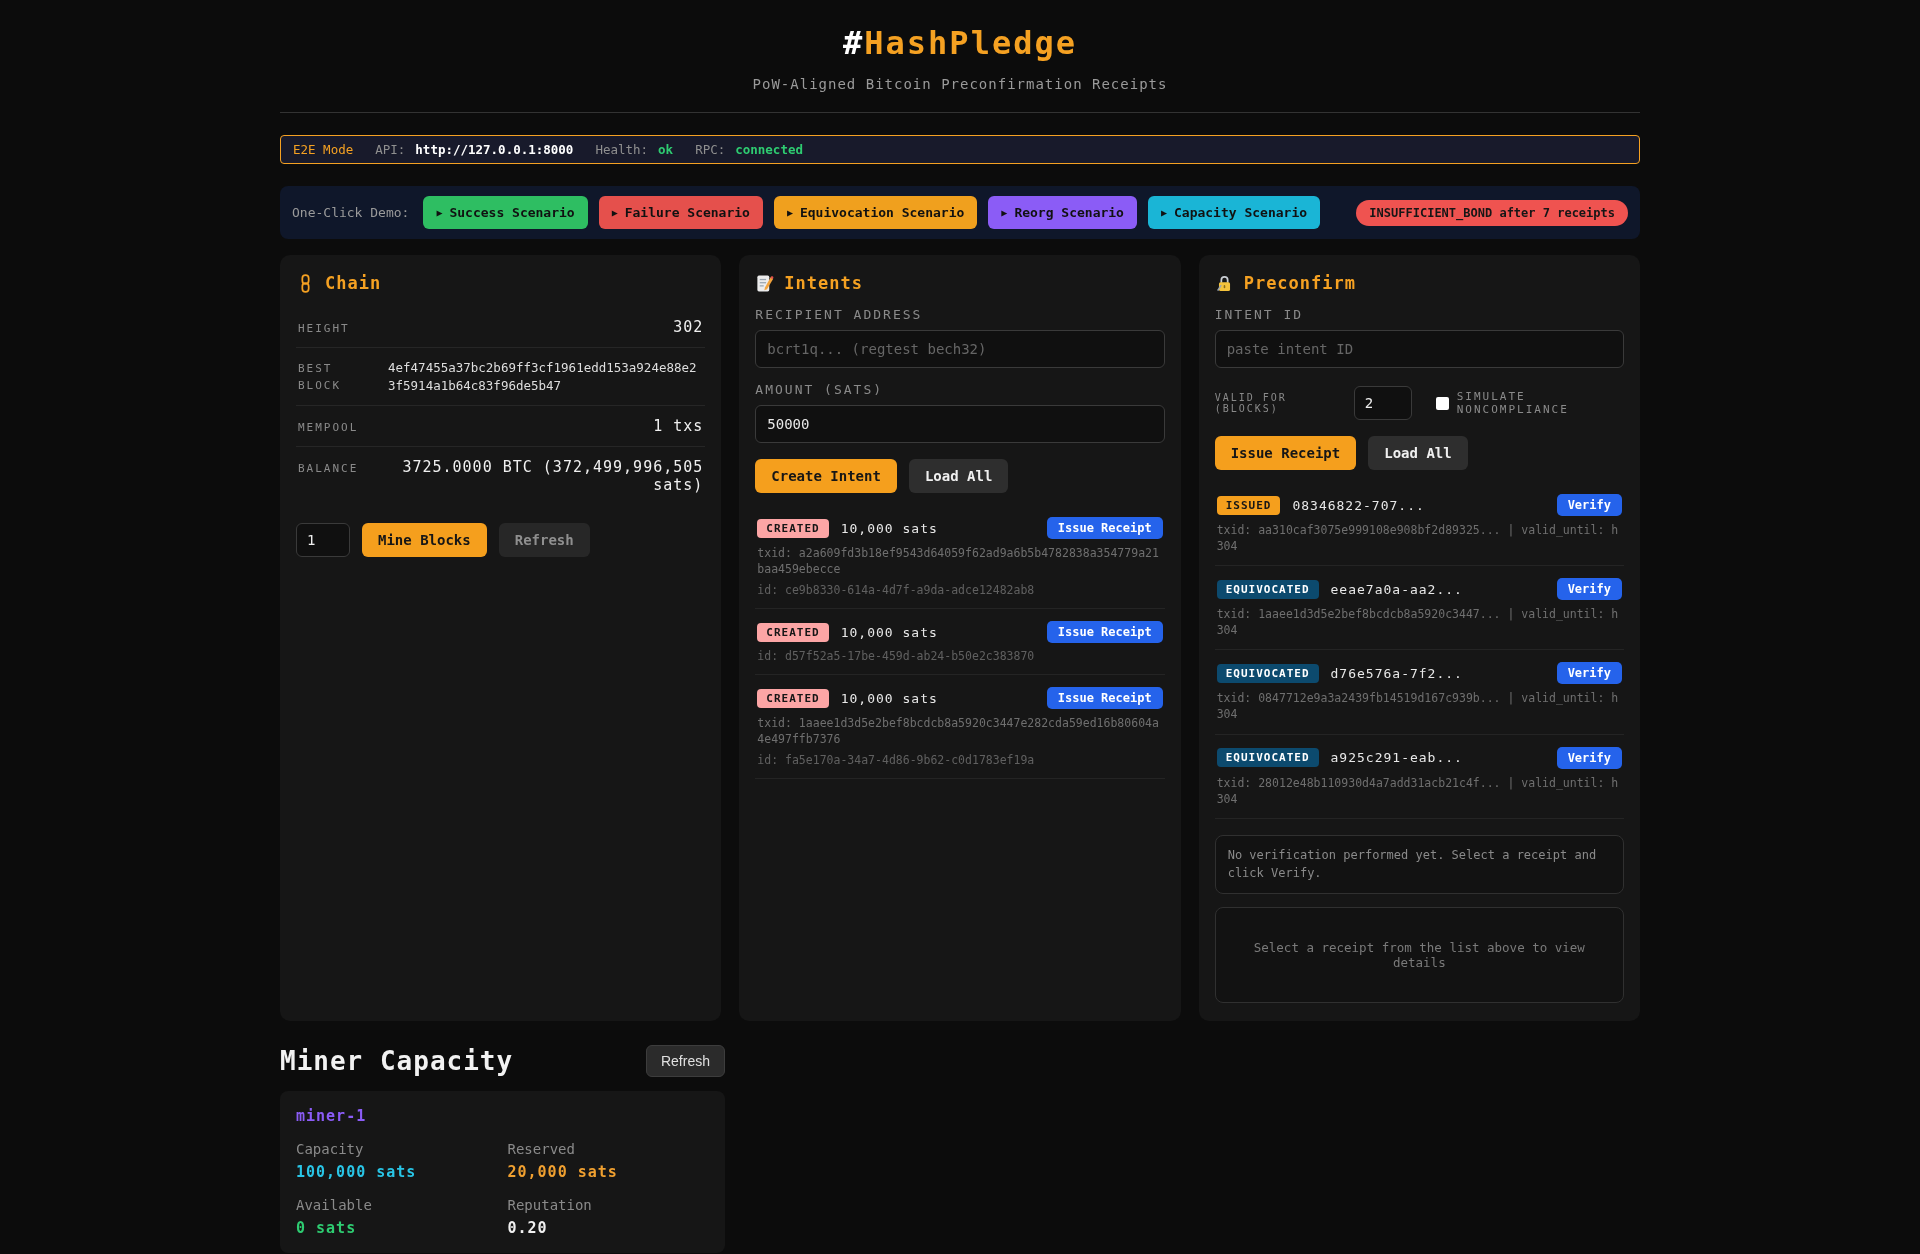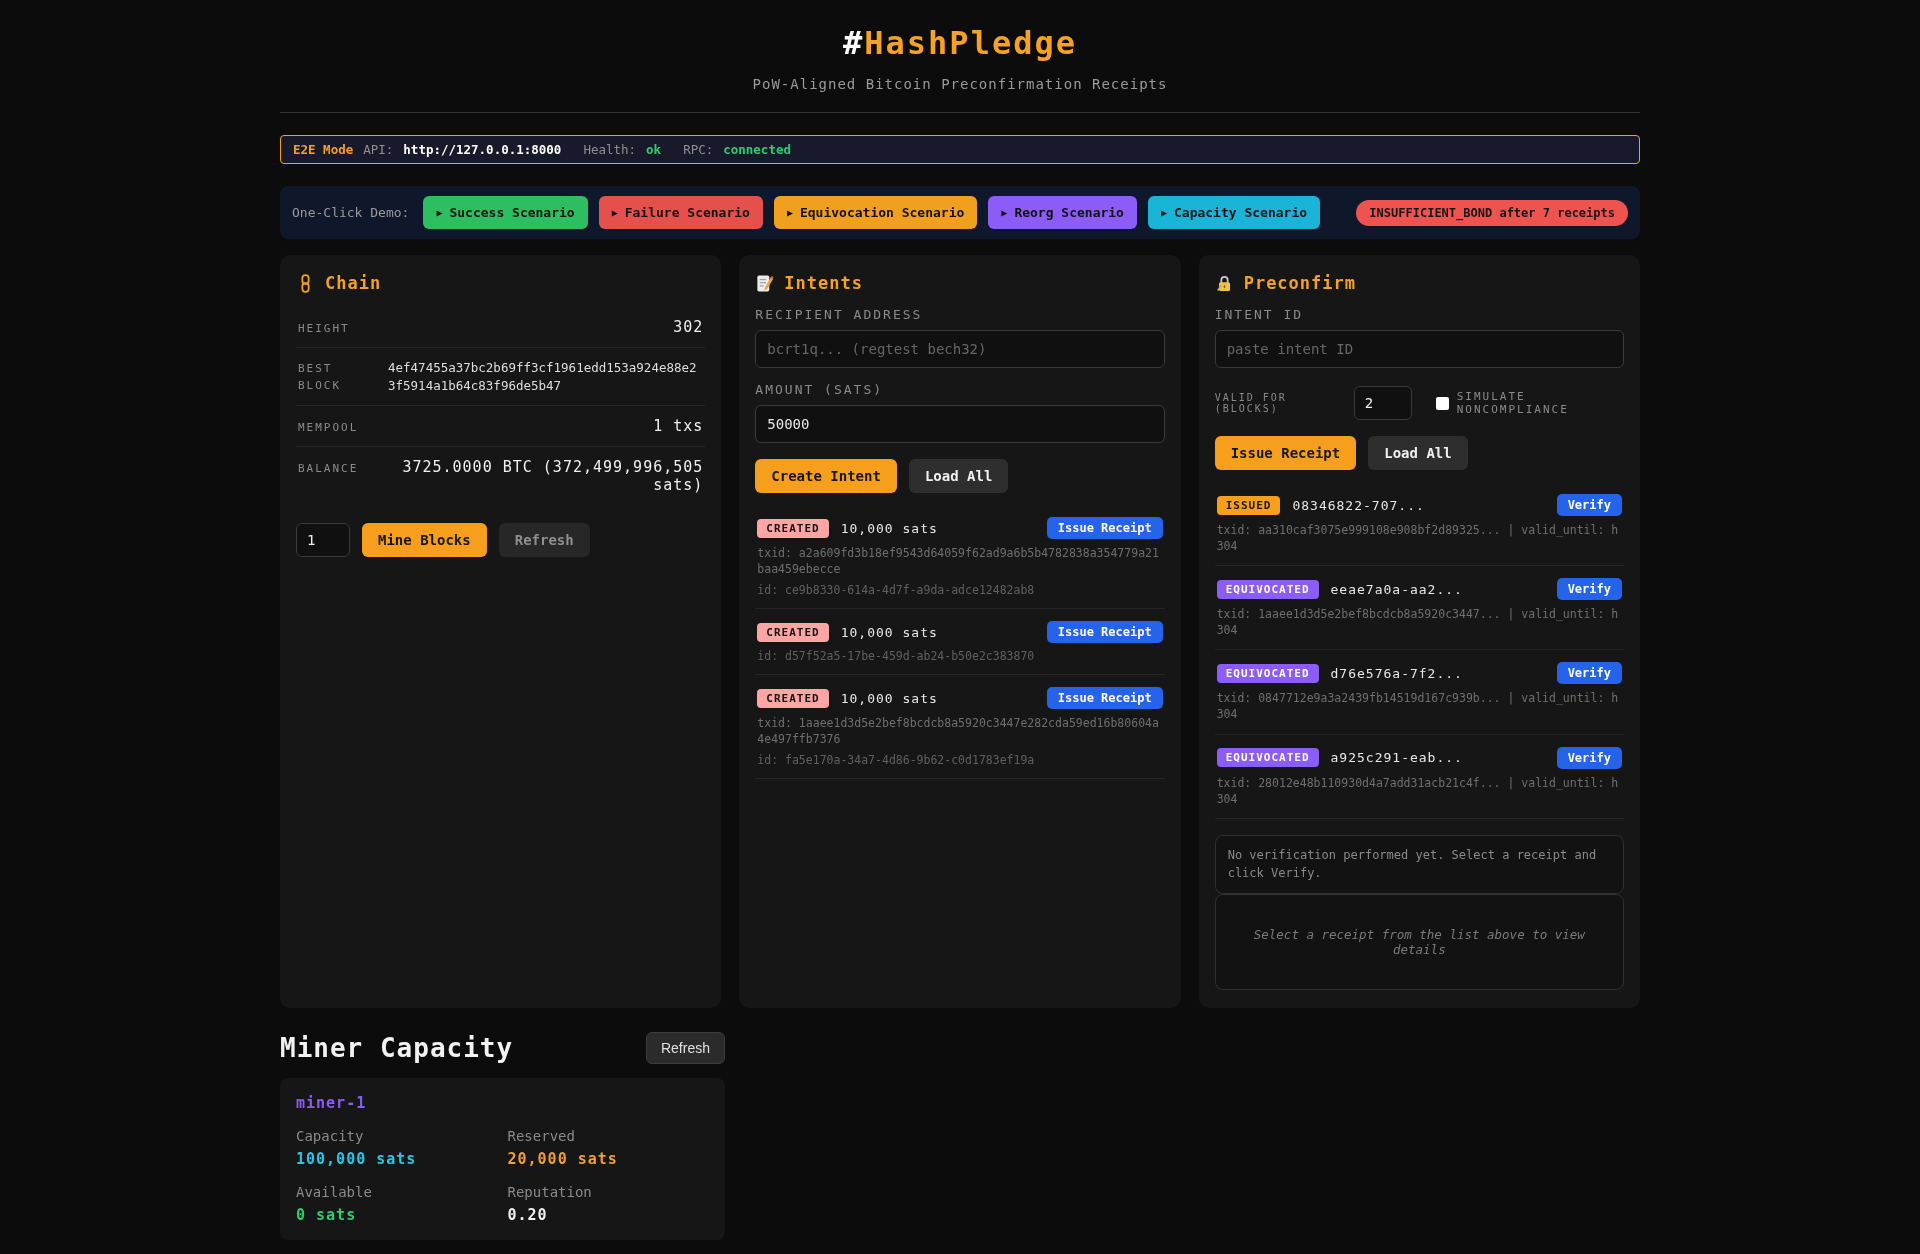--- a/index.html
+++ b/index.html
@@ -15,21 +15,21 @@
   
   .app-header { text-align:center; }
   .app-title { font-size:32px; font-weight:bold; color:#ffffff; margin:10px 0 14px; letter-spacing:2px; }
   .app-title .accent { color:#F5A122; }
   .app-subtitle { color:#9a9a9a; font-size:14px; letter-spacing:1px; }
   .header-divider { border:none; border-top:1px solid #333; margin:20px 0 0; }
 
   
   .status-bar { margin-top:22px; display:flex; align-items:center; gap:10px;
     background:#181a2b; border:1px solid #F5A122; border-radius:4px; padding:6px 12px; font-size:12.5px; }
-  .status-mode { color:#F5A122; font-weight:bold; }
+  .status-mode { color:#F5A122; font-weight:normal; margin-right:12px; }
   .status-label { color:#8f8f8f; }
   .status-strong { color:#ffffff; font-weight:bold; margin-right:12px; }
   .status-ok { color:#2ECC71; font-weight:bold; margin-right:12px; }
 
   
   .demo-card { margin-top:22px; background:#0f172a; border-radius:8px; padding:10px 12px;
     display:flex; align-items:center; gap:11px; }
   .demo-label { color:#9a9a9a; font-size:13px; margin-right:3px; white-space:nowrap; }
   .demo-btn { border:none; border-radius:6px; padding:9px 13px; font-family:inherit; font-size:13px;
     font-weight:bold; color:#111; display:inline-flex; align-items:center; gap:7px; cursor:pointer; white-space:nowrap; }
@@ -70,39 +70,39 @@
     font-family:inherit; font-size:14px; padding:10px 11px; }
   ::placeholder { color:#666; opacity:1; }
   .panel-actions { display:flex; gap:12px; margin-top:16px; }
 
   .item-list { margin-top:12px; }
   .intent-item, .receipt-item { padding:12px 2px 11px; border-bottom:1px solid #242424; }
   .item-top { display:flex; align-items:center; gap:12px; }
   .badge { font-size:11px; font-weight:bold; border-radius:4px; padding:3px 9px; letter-spacing:1px; white-space:nowrap; }
   .badge-created { background:#fca5a5; color:#161616; }
   .badge-issued { background:#F59F1D; color:#161616; }
-  .badge-equivocated { background:#8b5cf6; color:#ffffff; }
+  .badge-equivocated { background:#0c4a6e; color:#ffffff; }
   .item-amount { color:#e8e8e8; font-size:13px; letter-spacing:1px; }
   .btn-blue { margin-left:auto; background:#2563EB; color:#fff; font-size:12px; font-weight:bold; border:none;
     border-radius:5px; padding:4px 11px; font-family:inherit; cursor:pointer; white-space:nowrap; }
   .item-meta { color:#6f6f6f; font-size:11.5px; margin-top:6px; word-break:break-all; line-height:1.4; }
   .item-meta2 { color:#606060; font-size:11.5px; margin-top:6px; word-break:break-all; }
 
   .valid-row { display:flex; align-items:center; gap:10px; margin-top:18px; }
   .valid-label { color:#8a8a8a; font-size:10px; letter-spacing:2px; }
   .valid-input { width:58px; background:#101010; border:1px solid #3a3a3a; border-radius:6px; color:#eee;
     font-family:inherit; font-size:14px; padding:8px 10px; }
   .sim-wrap { display:flex; align-items:center; gap:8px; margin-left:14px; }
   .checkbox { width:13px; height:13px; background:#ffffff; border-radius:2px; flex:0 0 auto; cursor:pointer; }
   .sim-label { color:#8a8a8a; font-size:11px; letter-spacing:2px; }
 
   .notice-box { margin-top:16px; border:1px solid #303030; border-radius:8px; background:#121212; color:#8a8a8a;
     font-size:12px; padding:10px 12px; line-height:1.55; }
-  .details-box { margin-top:0; border:1px solid #303030; border-radius:8px; background:#121212; color:#7a7a7a;
-    font-size:12.5px; padding:32px 12px; text-align:center;font-style:italic; }
+  .details-box { margin-top:13px; border:1px solid #303030; border-radius:8px; background:#121212; color:#7a7a7a;
+    font-size:12.5px; padding:32px 12px; text-align:center; }
 
   
   .miner-header { margin-top:24px; width:445px; display:flex; align-items:center; justify-content:space-between; }
   .miner-heading { font-size:26px; font-weight:bold; letter-spacing:1px; color:#f2f2f2; margin:0; }
   .btn-refresh-sans { background:#2b2b2b; color:#e0e0e0; border:1px solid #3d3d3d; border-radius:6px;
     font-family:"Liberation Sans","DejaVu Sans",sans-serif; font-size:14px; padding:7px 14px; cursor:pointer; }
   .miner-card { margin-top:14px; width:445px; background:#161616; border-radius:8px; padding:16px; }
   .miner-name { color:#8B5CF6; font-weight:bold; font-size:15px; letter-spacing:1px; }
   .miner-grid { display:grid; grid-template-columns:1fr 1fr; gap:16px 10px; margin-top:16px; }
   .stat-label { color:#8a8a8a; font-size:14px; }

